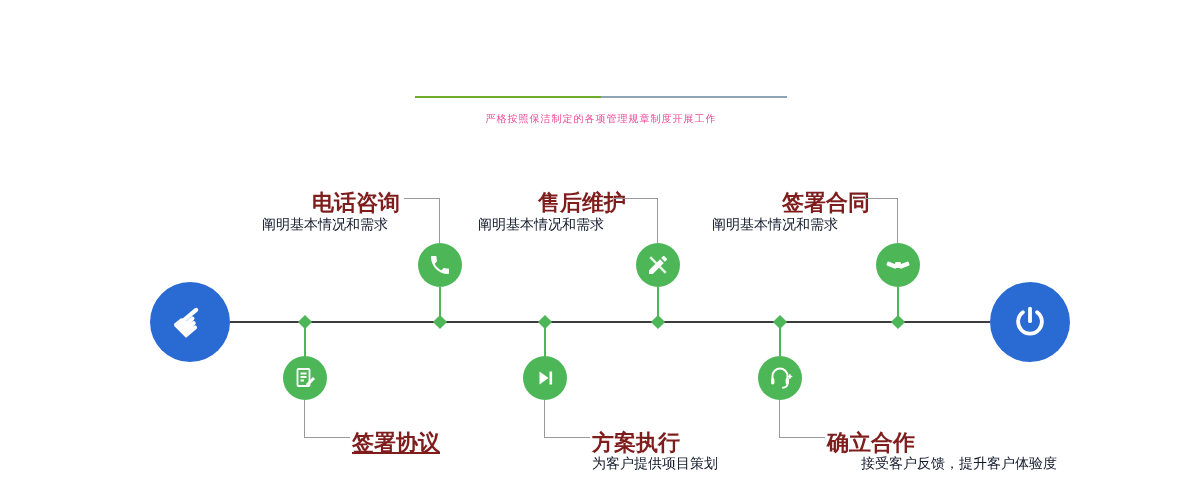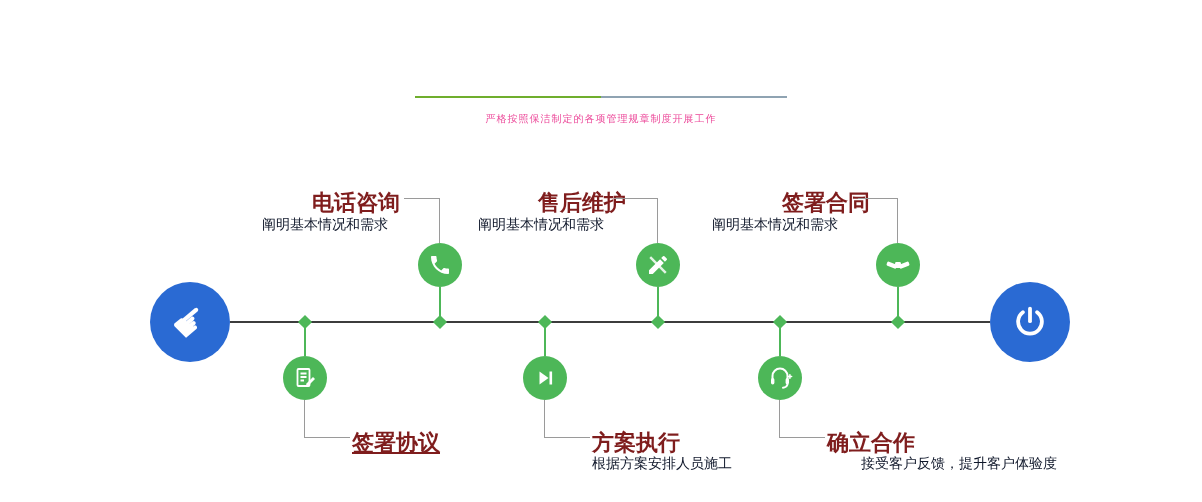--- a/index.html
+++ b/index.html
@@ -126,21 +126,21 @@
 
   <div class="abs small-circle" style="left:523px; top:356px;">
     <svg width="24" height="24" viewBox="0 0 24 24">
       <path fill="#ffffff" d="M6.5 5.5l9 6.5-9 6.5z"></path>
       <rect x="16.5" y="5.5" width="2.6" height="13" fill="#ffffff"></rect>
     </svg>
   </div>
   <div class="abs lconn" style="left:544px; top:400px; width:1px; height:38px;"></div>
   <div class="abs lconn" style="left:544px; top:437px; width:46px; height:1px;"></div>
   <div class="abs step-title nowrap" style="left:592px; top:428px;text-align:right;">方案执行</div>
-  <div class="abs step-desc nowrap" style="left:592px; top:455px;">根据方案安排人员施工</div>
+  <div class="abs step-desc nowrap" style="left:592px; top:455px;">为客户提供项目策划</div>
 
   <div class="abs small-circle" style="left:758px; top:356px;">
     <svg width="26" height="26" viewBox="0 0 26 26" fill="none" stroke="#ffffff" stroke-width="2" stroke-linecap="round">
       <path d="M5.5 14v-3a7.5 7.5 0 0 1 15 0v3"></path>
       <rect x="4" y="13" width="3.4" height="6.5" rx="1.7" fill="#ffffff" stroke="none"></rect>
       <rect x="18.6" y="13" width="3.4" height="6.5" rx="1.7" fill="#ffffff" stroke="none"></rect>
       <path d="M20.5 19.5a5 5 0 0 1-4.5 3.2"></path>
       <path d="M21.2 11.5h3.4M22.9 9.8v3.4" stroke-width="1.6"></path>
     </svg>
   </div>

